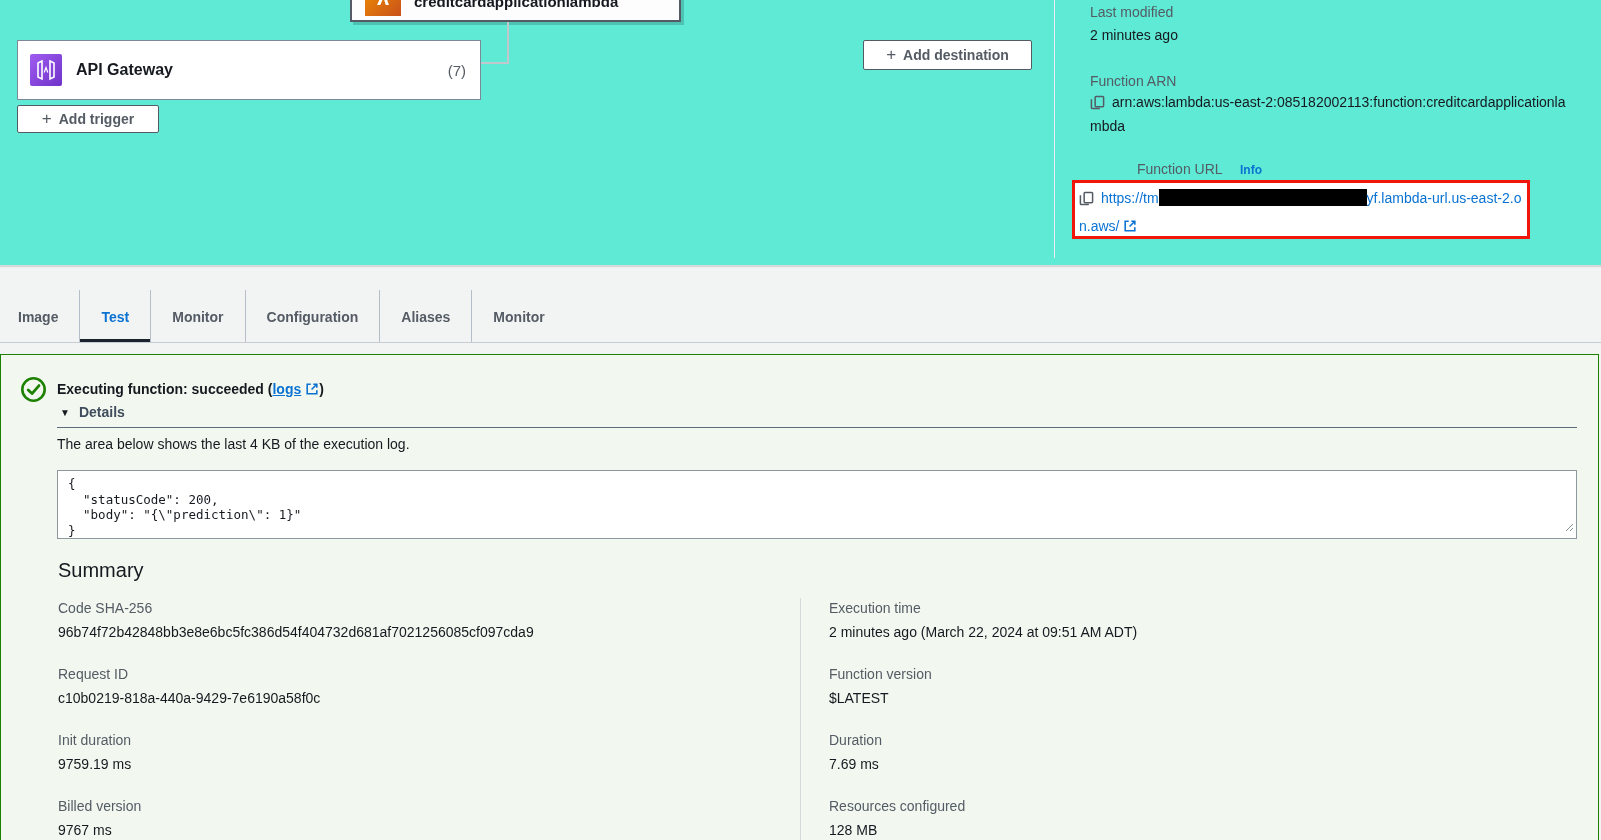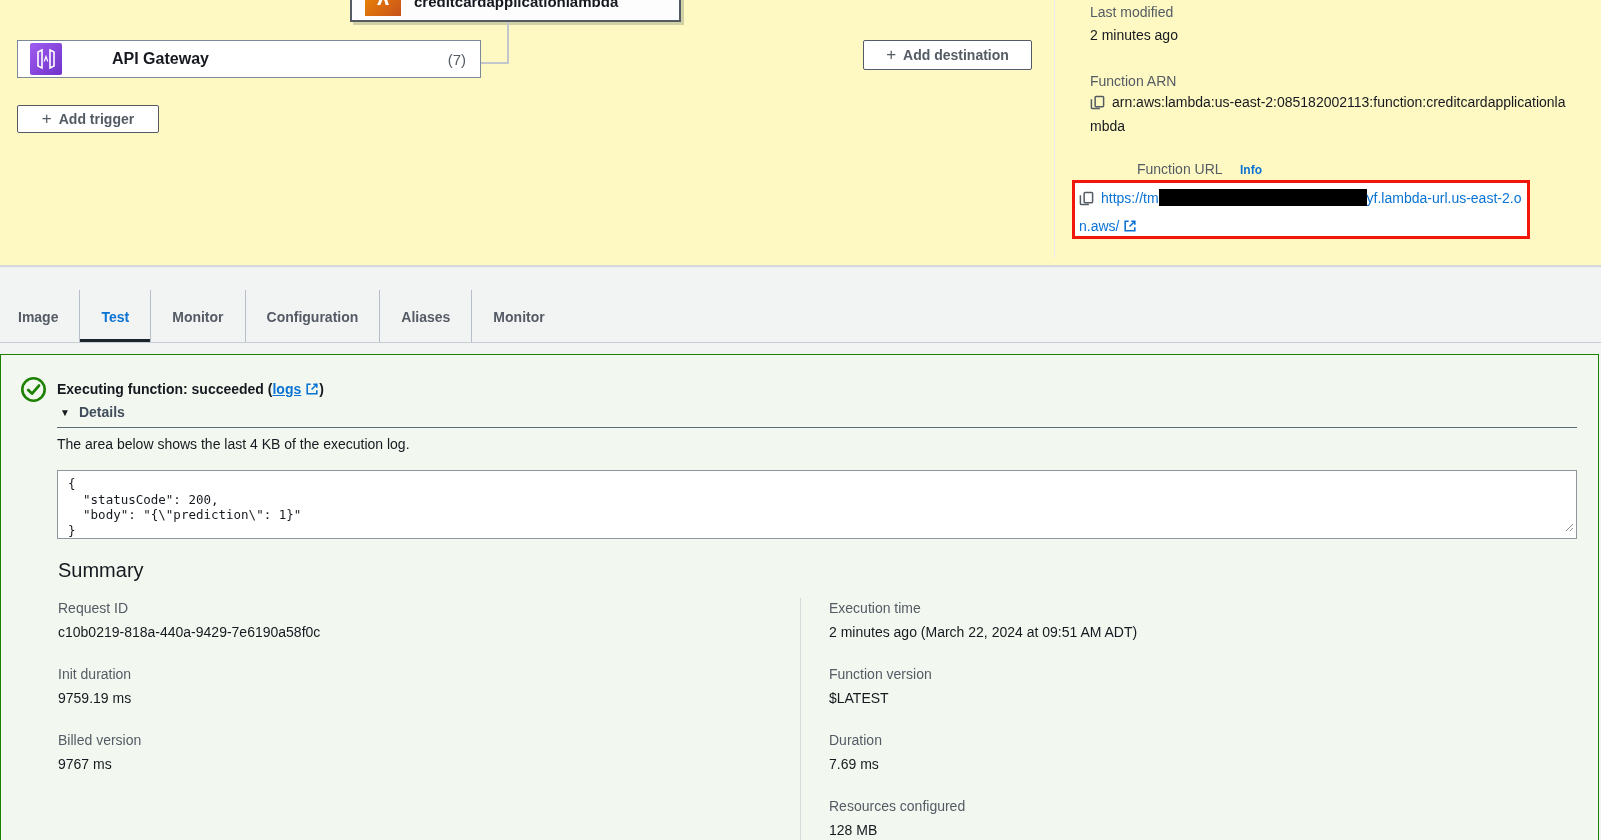--- a/index.html
+++ b/index.html
@@ -2,35 +2,35 @@
 <html><head>
 <meta charset="utf-8">
 <style>
   * { margin:0; padding:0; box-sizing:border-box; }
   html,body { width:1601px; height:840px; }
   body { font-family:"Liberation Sans", sans-serif; color:#16191f; background:#f2f3f3; }
   #app { position:relative; width:1601px; height:840px; overflow:hidden; background:#f2f3f3; }
 
   
   .overview-panel { position:absolute; left:0; top:0; width:1601px; height:266px;
-    background:#fef9c3; border-bottom:1px solid #d5dbdb; box-shadow:0 1px 1px rgba(0,28,36,.12); }
+    background:#5eead4; border-bottom:1px solid #d5dbdb; box-shadow:0 1px 1px rgba(0,28,36,.12); }
 
   .lambda-node { position:absolute; left:350px; top:-34px; width:331px; height:56px;
     background:#fdfdfd; border:2px solid #545b64; box-shadow:3px 3px 0 rgba(0,28,36,.18); }
   .lambda-node .node-icon { position:absolute; left:13px; top:12px; width:36px; height:36px;
     background:linear-gradient(135deg,#f29100,#c8511b); display:flex; align-items:center; justify-content:center;
     color:#fff; font-size:22px; font-weight:bold; }
   .lambda-node .node-title { position:absolute; left:62px; top:24px; height:20px; line-height:20px;
     font-size:15px; font-weight:bold; color:#16191f; white-space:nowrap; }
 
   .connector { position:absolute; left:481px; top:22px; width:28px; height:42px;
     border-right:2px solid #c1c7cd; border-bottom:2px solid #c1c7cd; }
 
-  .trigger-box { position:absolute; left:17px; top:40px; width:464px; height:38px;
-    background:#fff; border:1px solid #7d8998; display:flex; align-items:center;gap:36px; }
+  .trigger-box { position:absolute; left:17px; top:40px; width:464px; height:60px;
+    background:#fff; border:1px solid #7d8998; display:flex; align-items:center; }
   .trigger-box .svc-icon { width:32px; height:32px; margin-left:12px; border-radius:2px;
     background:linear-gradient(135deg,#a05cf0,#6f32c9); flex:0 0 auto; display:flex; align-items:center; justify-content:center; }
   .trigger-box .svc-name { margin-left:14px; font-size:16px; font-weight:bold; color:#16191f; }
   .trigger-box .svc-count { margin-left:auto; margin-right:14px; font-size:15px; color:#545b64; }
 
   .aws-btn { position:absolute; background:#fff; border:1px solid #545b64; border-radius:2px;
     display:flex; align-items:center; justify-content:center; gap:7px;
     font-size:14px; font-weight:bold; color:#545b64; cursor:pointer; }
   .aws-btn .plus { font-size:17px; font-weight:400; line-height:1; position:relative; top:-1px; }
   .btn-add-trigger { left:17px; top:105px; width:142px; height:28px; }
@@ -207,20 +207,24 @@
         <path d="M10 7 L7 10"></path>
       </svg>
     </span>
   </div>
 
   <div class="summary-title">Summary</div>
 
   <div class="summary-cols">
     <div class="summary-col">
       <div class="sum-group">
+        <div class="sum-label">Code SHA-256</div>
+        <div class="sum-value">96b74f72b42848bb3e8e6bc5fc386d54f404732d681af7021256085cf097cda9</div>
+      </div>
+      <div class="sum-group">
         <div class="sum-label">Request ID</div>
         <div class="sum-value">c10b0219-818a-440a-9429-7e6190a58f0c</div>
       </div>
       <div class="sum-group">
         <div class="sum-label">Init duration</div>
         <div class="sum-value">9759.19 ms</div>
       </div>
       <div class="sum-group">
         <div class="sum-label">Billed version</div>
         <div class="sum-value">9767 ms</div>

